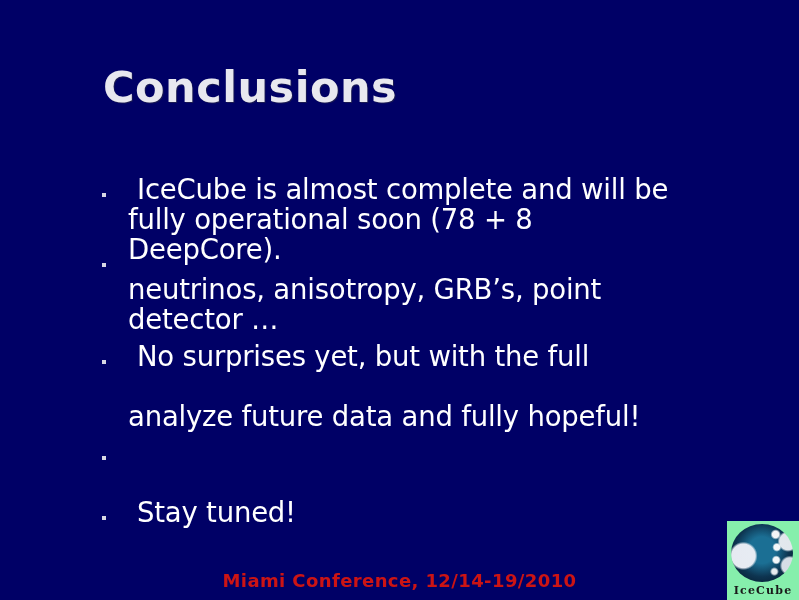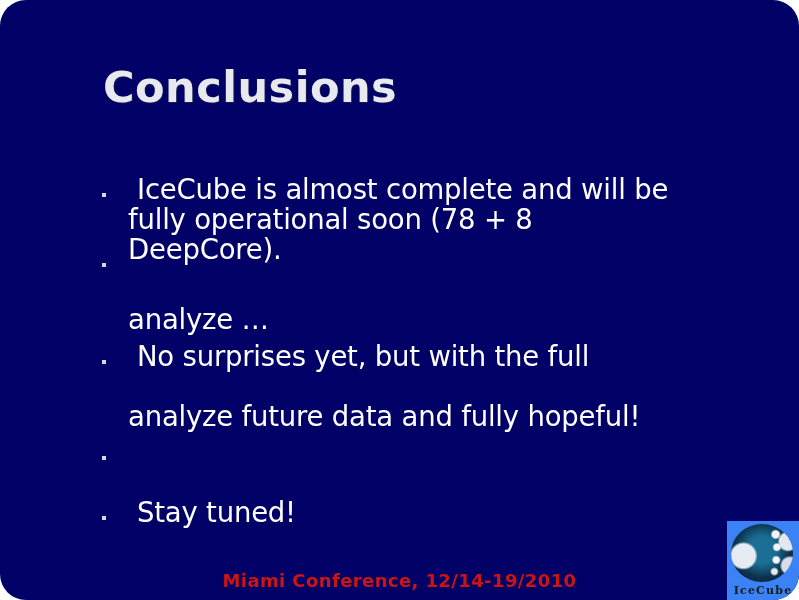--- a/index.html
+++ b/index.html
@@ -11,21 +11,20 @@
     height: 600px;
     overflow: hidden;
     font-family: "DejaVu Sans", sans-serif;
   }
   #slide {
     position: relative;
     width: 799px;
     height: 600px;
     background: #000066;
     overflow: hidden;
-    border-radius: 26px;
   }
   #slide-title {
     position: absolute;
     left: 103px;
     top: 62px;
     font-family: "DejaVu Sans", sans-serif;
     font-size: 43px;
     font-weight: bold;
     letter-spacing: 0.5px;
     color: #e8e8ef;
@@ -80,21 +79,21 @@
     font-weight: bold;
     color: #cc1414;
     letter-spacing: 0.4px;
   }
   #logo-box {
     position: absolute;
     left: 727px;
     top: 521px;
     width: 72px;
     height: 79px;
-    background: #3b82f6;
+    background: #86efac;
     box-sizing: border-box;
     overflow: hidden;
   }
   #logo-sphere {
     position: absolute;
     left: 4px;
     top: 3px;
     width: 62px;
     height: 58px;
     border-radius: 50%;
@@ -135,22 +134,22 @@
       <span class="first-indent">IceCube is almost complete and will be</span><br>
       <span>fully operational  soon (78 + 8</span><br>
       <span>DeepCore).</span>
     </div>
   </div>
 
   <div class="bullet-block" id="bullet-2">
     <span class="bullet-dot"></span>
     <div class="bullet-text">
       <br>
-      <br>
-      <span>analyze …</span>
+      <span>neutrinos, anisotropy, GRB’s, point</span><br>
+      <span>detector …</span>
     </div>
   </div>
 
   <div class="bullet-block" id="bullet-3">
     <span class="bullet-dot"></span>
     <div class="bullet-text">
       <span class="first-indent">No surprises yet, but with the full</span><br>
       <br>
       <span>analyze future data and fully hopeful!</span>
     </div>

